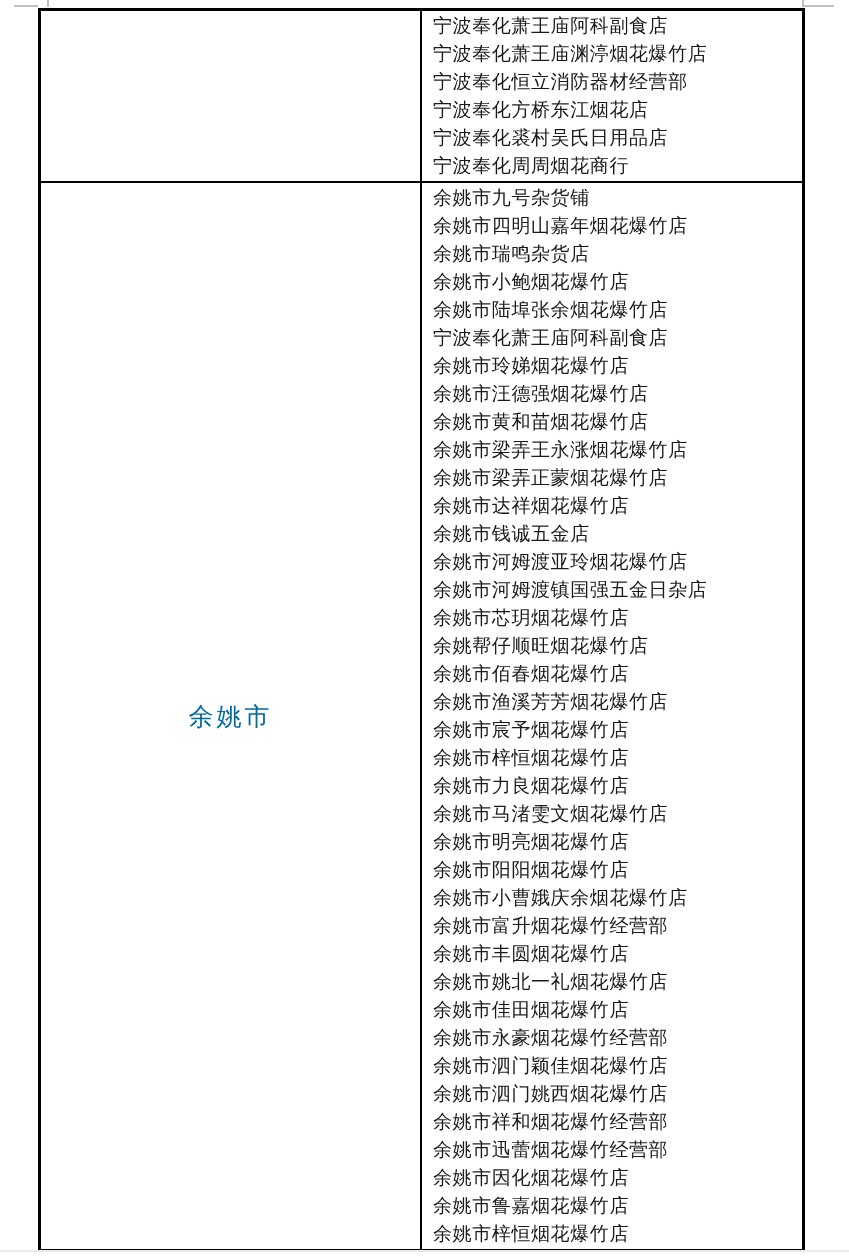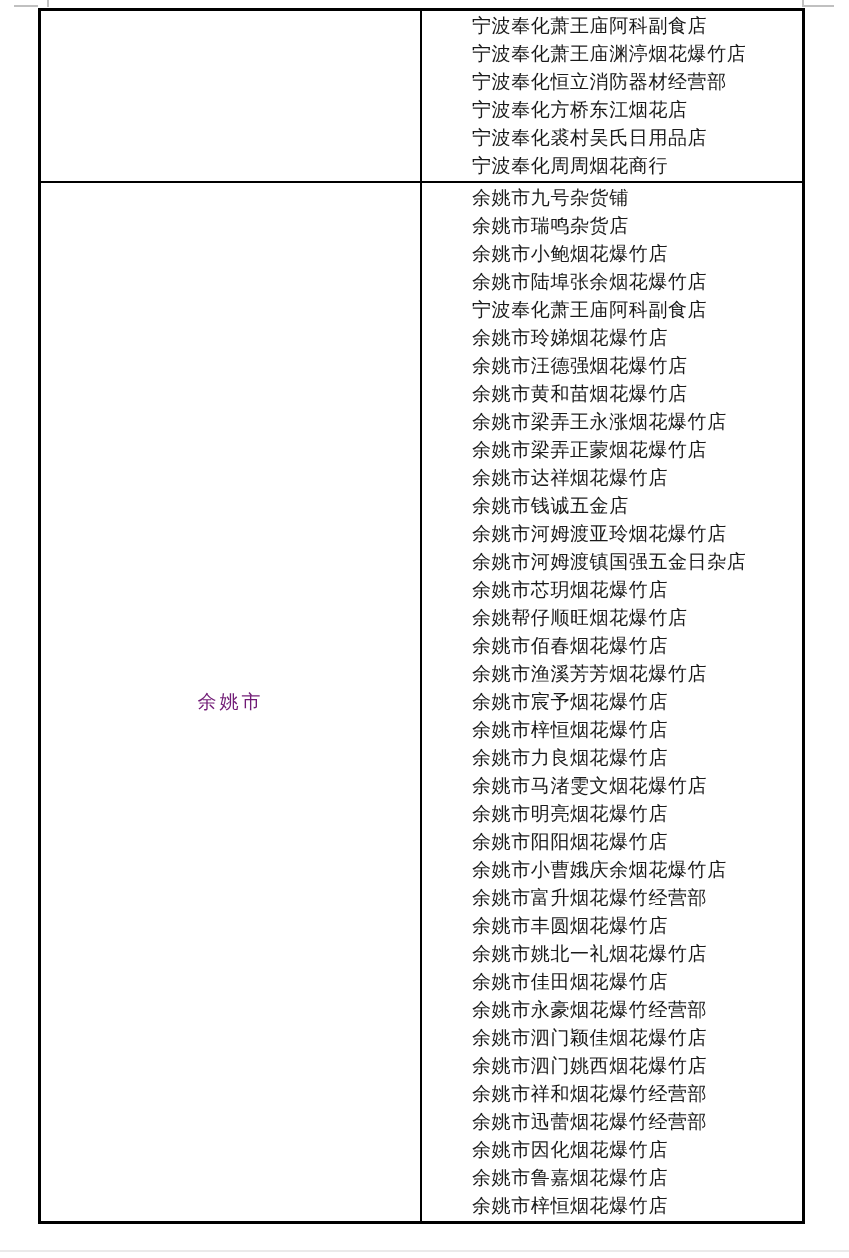--- a/index.html
+++ b/index.html
@@ -37,28 +37,27 @@
   .t-row + .t-row { border-top: 2px solid #000000; }
   .cell-region {
     width: 381px;
     flex: 0 0 381px;
     border-right: 2px solid #000000;
     display: flex;
     align-items: center;
     justify-content: center;
   }
   .region-label {
-    font-size: 19px;
+    font-size: 25px;
     letter-spacing: 3px;
-    color: #701a75;
+    color: #0369a1;
   }
   .cell-stores {
     flex: 1 1 auto;
     padding: 1px 4px 1px 11px;
-    margin-left: 39px;
   }
   .store-line {
     height: 28px;
     line-height: 28px;
     font-size: 19px;
     letter-spacing: 0.6px;
     white-space: nowrap;
     color: #1a1a1a;
   }
 </style>
@@ -84,20 +83,21 @@
           <div class="store-line">宁波奉化裘村吴氏日用品店</div>
           <div class="store-line">宁波奉化周周烟花商行</div>
         </div>
       </div>
       <div class="t-row">
         <div class="cell-region">
           <span class="region-label">余姚市</span>
         </div>
         <div class="cell-stores">
           <div class="store-line">余姚市九号杂货铺</div>
+          <div class="store-line">余姚市四明山嘉年烟花爆竹店</div>
           <div class="store-line">余姚市瑞鸣杂货店</div>
           <div class="store-line">余姚市小鲍烟花爆竹店</div>
           <div class="store-line">余姚市陆埠张余烟花爆竹店</div>
           <div class="store-line">宁波奉化萧王庙阿科副食店</div>
           <div class="store-line">余姚市玲娣烟花爆竹店</div>
           <div class="store-line">余姚市汪德强烟花爆竹店</div>
           <div class="store-line">余姚市黄和苗烟花爆竹店</div>
           <div class="store-line">余姚市梁弄王永涨烟花爆竹店</div>
           <div class="store-line">余姚市梁弄正蒙烟花爆竹店</div>
           <div class="store-line">余姚市达祥烟花爆竹店</div>

